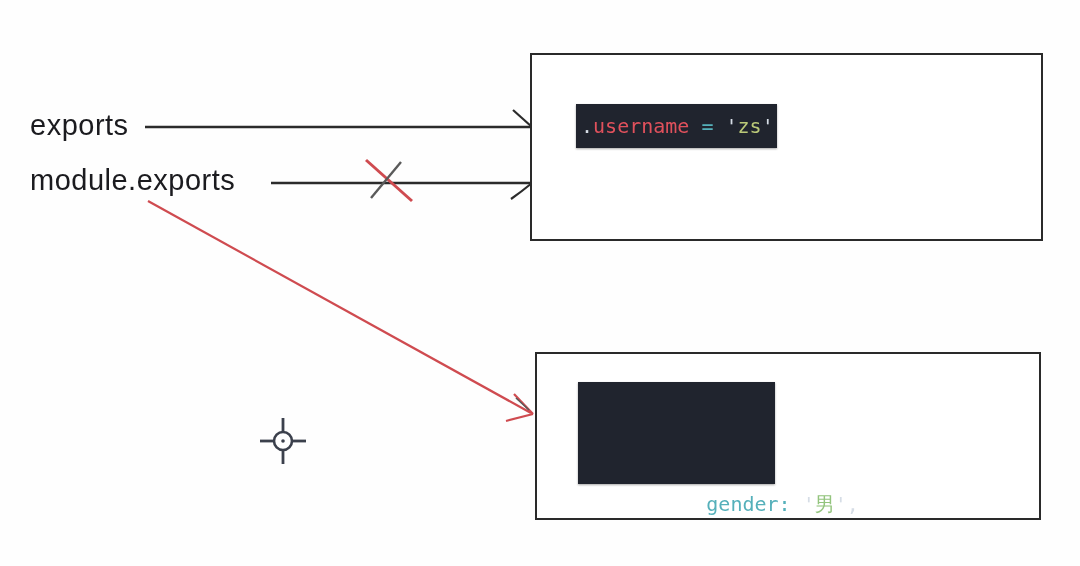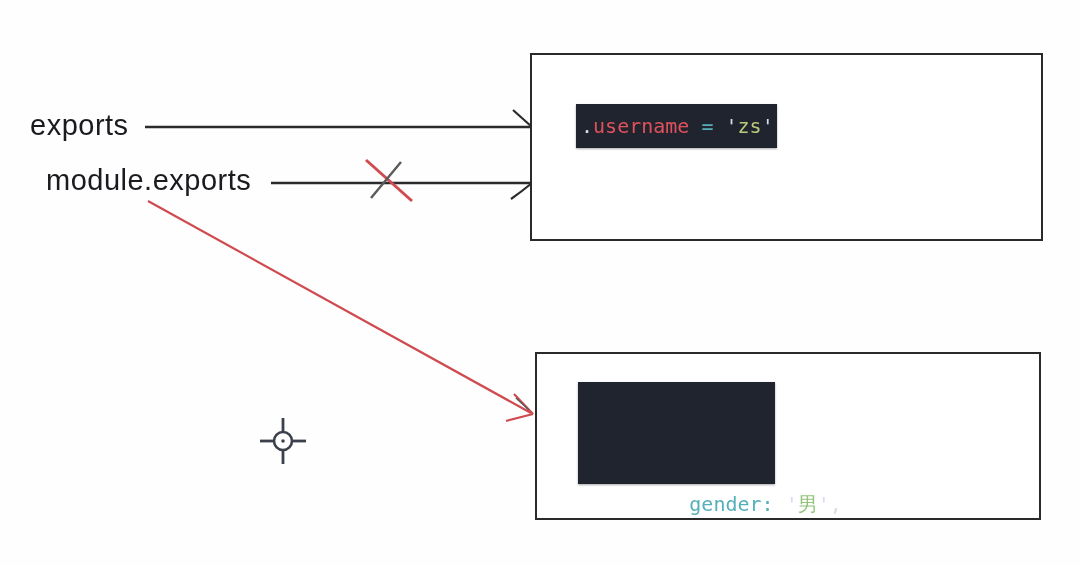--- a/index.html
+++ b/index.html
@@ -24,21 +24,21 @@
   }
   .label {
     position: absolute;
     color: var(--label-text, #1b1b1f);
     font-size: 29px;
     letter-spacing: 0.5px;
     line-height: 34px;
     white-space: nowrap;
   }
   .label-exports { left: 30px; top: 108px; }
-  .label-module-exports { left: 46px; top: 163px; text-align: center; }
+  .label-module-exports { left: 30px; top: 163px; text-align: center; }
 
   .box {
     position: absolute;
     background: #fff;
     border: 2.5px solid #2a2a2a;
     box-sizing: border-box;
   }
   .box1 { left: 530px; top: 53px;  width: 513px; height: 188px; }
   .box2 { left: 535px; top: 352px; width: 506px; height: 168px; }
 
@@ -55,21 +55,21 @@
   .code1 {
     left: 44px; top: 49px;
     width: 201px; height: 44px;
     display: flex;
     align-items: center;
     padding-left: 5px;
   }
   .code2 {
     left: 41px; top: 28px;
     width: 197px; height: 102px;
-    padding: 7px 0 0 15px;
+    padding: 7px 0 0 32px;
   }
   .code-line { line-height: 45px; height: 45px; }
 
   .tok-red   { color: var(--code-red, #e0515c); text-align: center; }
   .tok-teal  { color: var(--code-teal, #55b0ba); }
   .tok-olive { color: var(--code-olive, #bac878); font-weight: normal; }
   .tok-green { color: var(--code-green, #93c47d); }
   .tok-light { color: var(--code-light, #d6dde6); }
 </style>
 </head>

